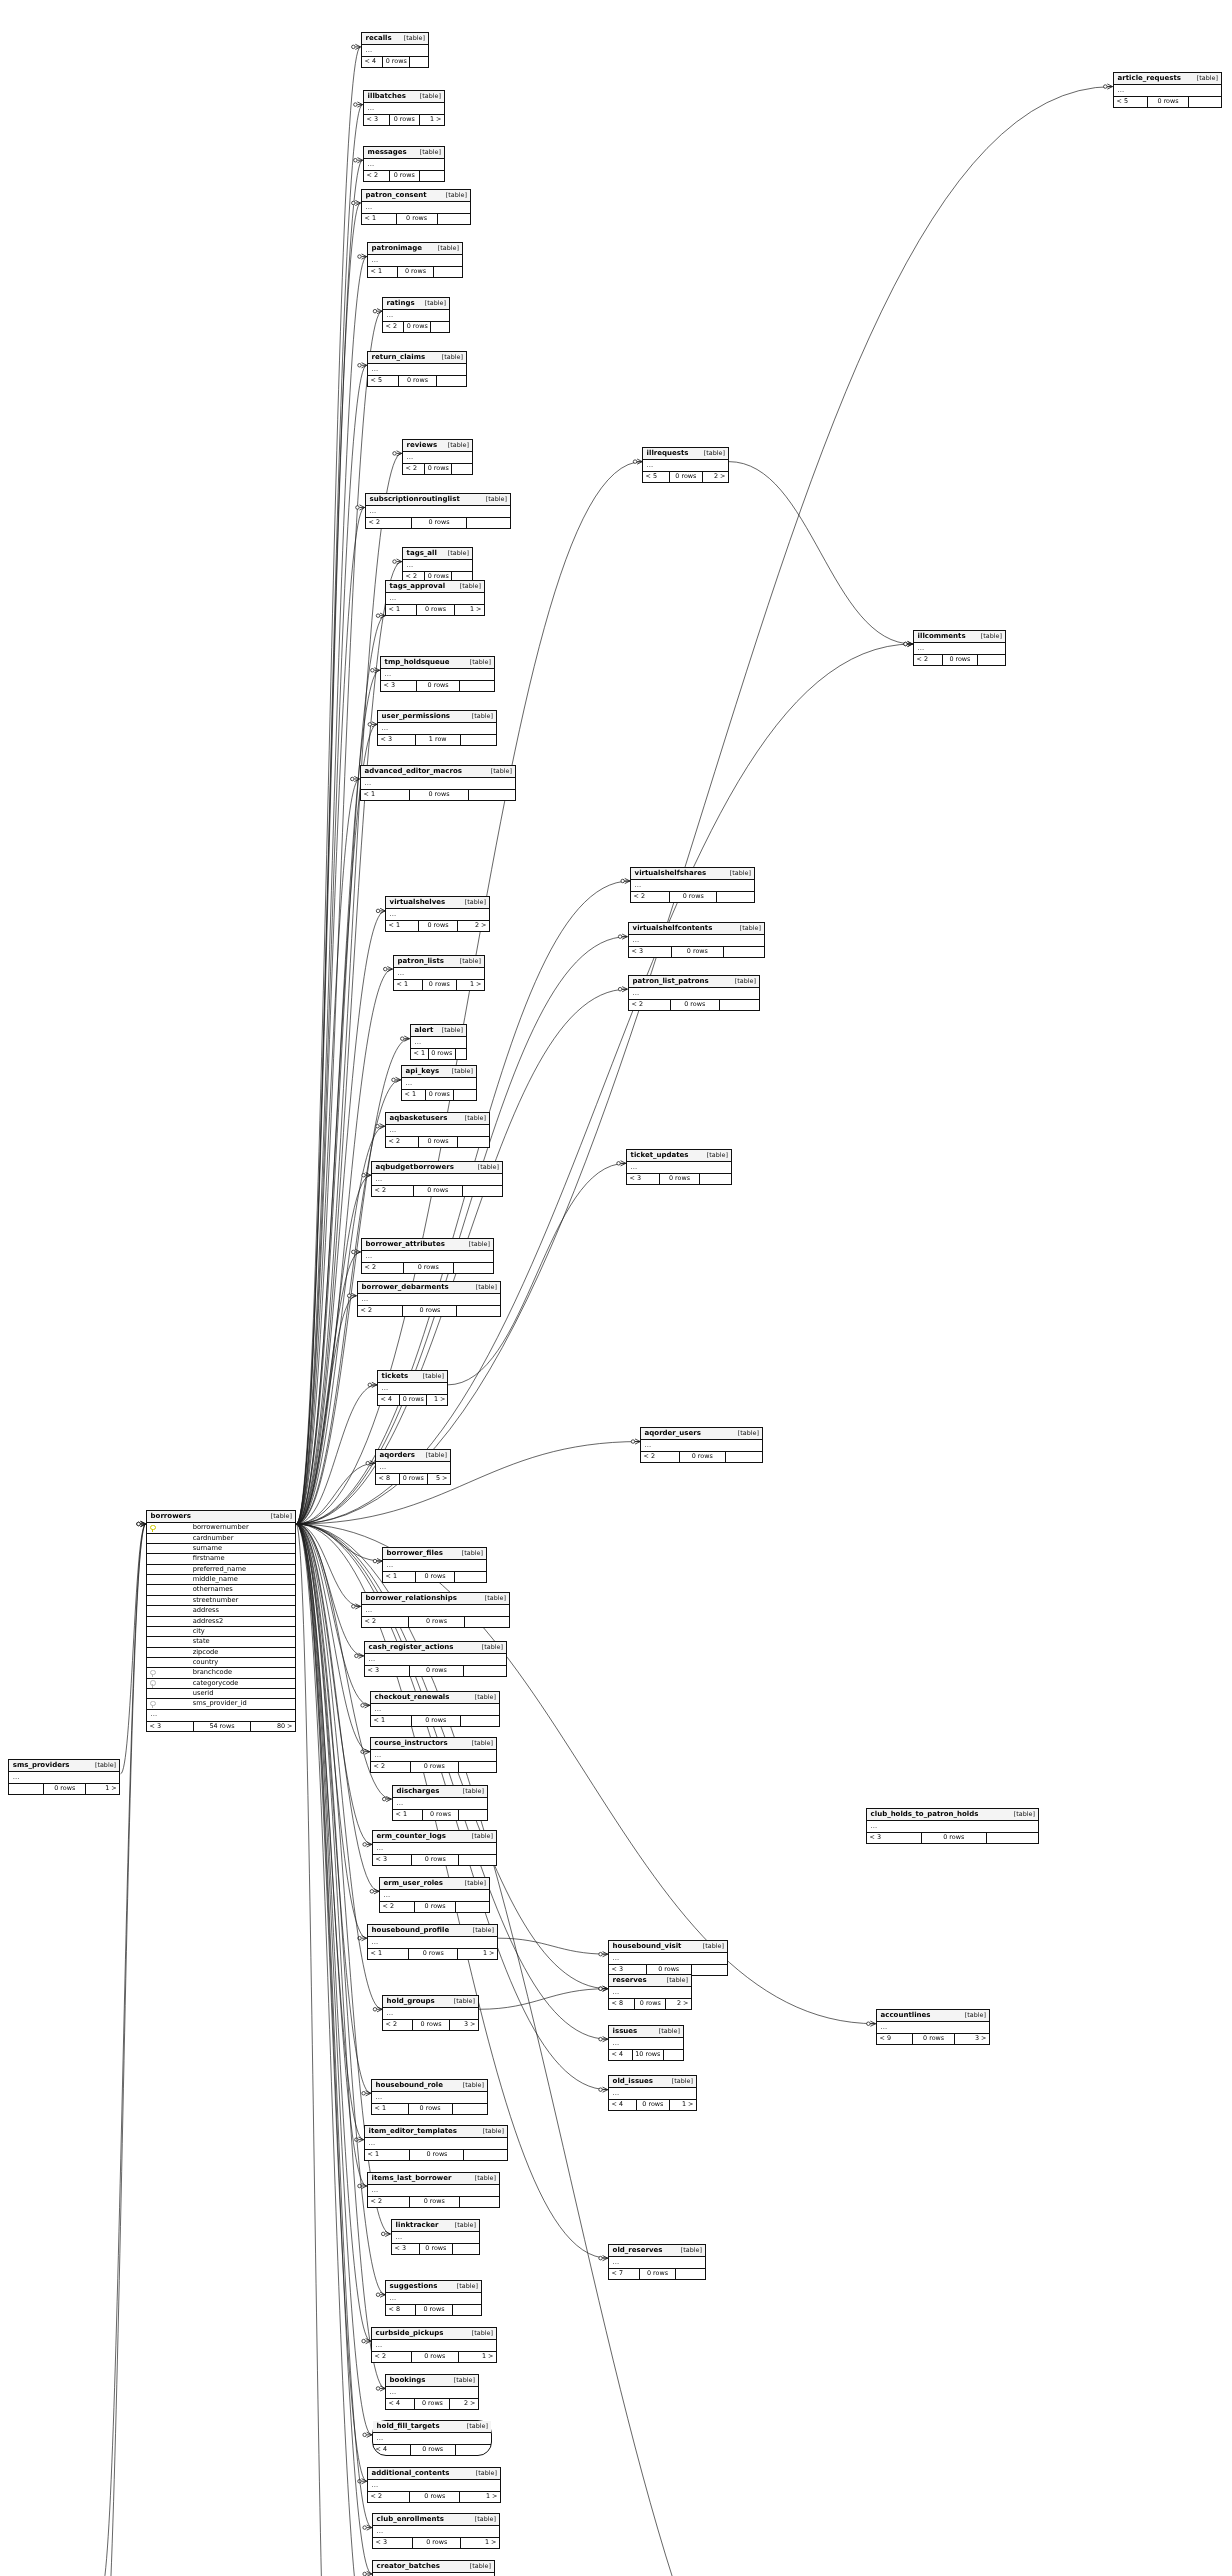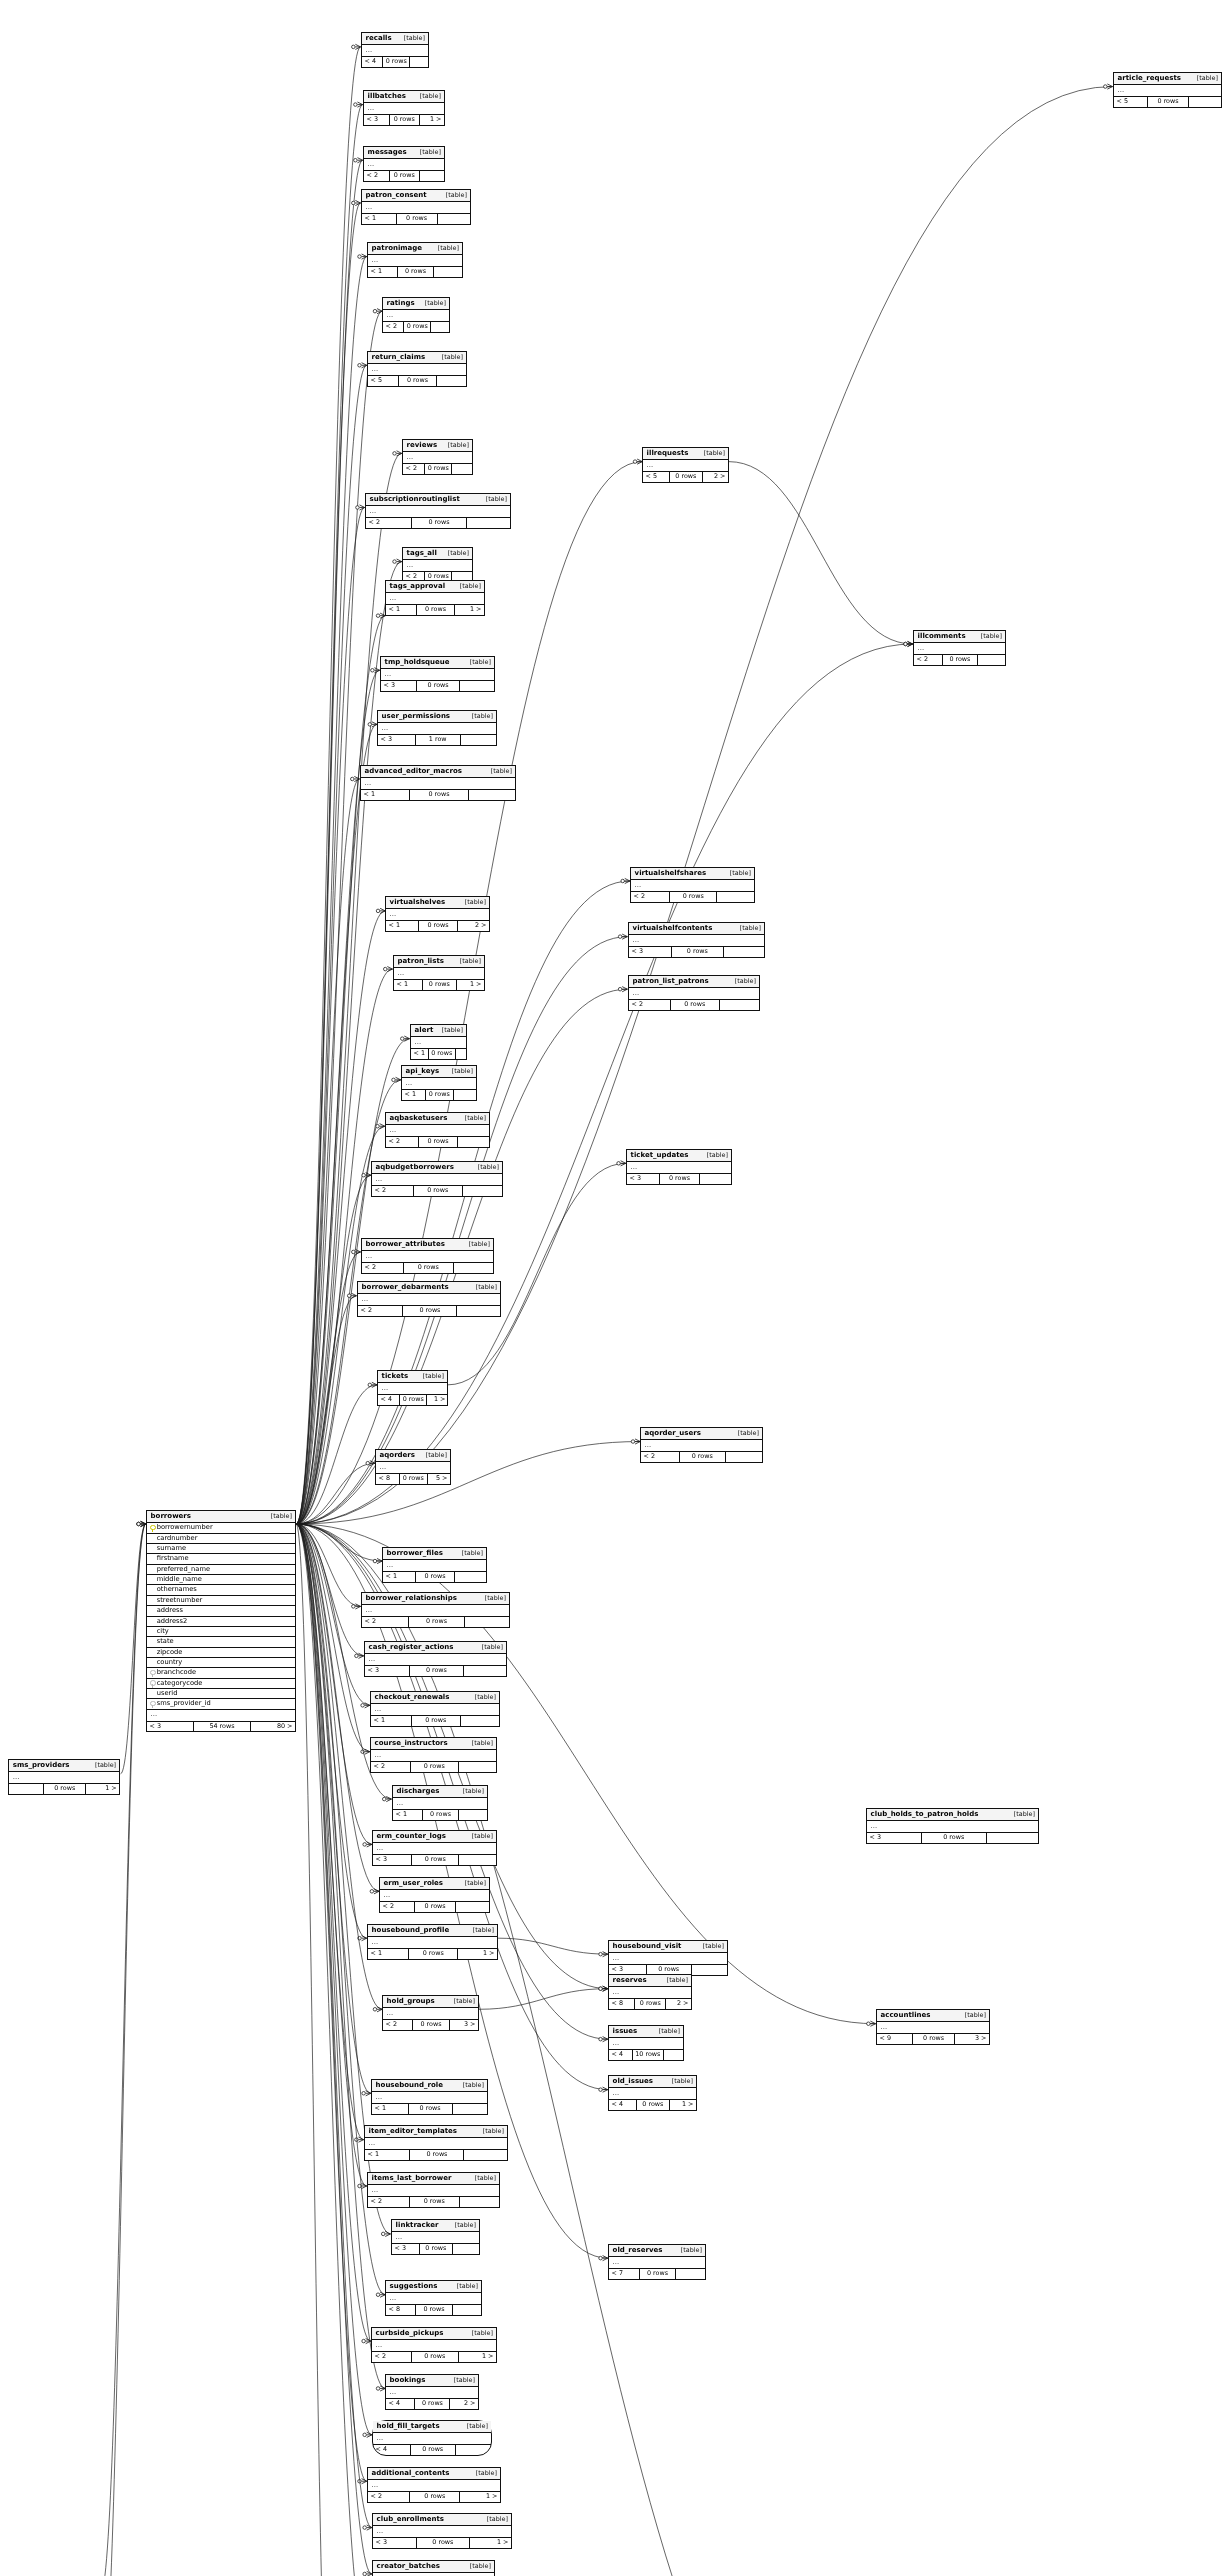--- a/index.html
+++ b/index.html
@@ -29,20 +29,21 @@
   .node .hdr .ttype{font-size:6.4px;color:#111;padding-left:7.2px;}
   .node .cols{display:block;}
   .node .col{
     display:flex;align-items:center;
     border-bottom:0.6px solid #111;
     padding:1px 3.1px 1px 2.6px;
     white-space:nowrap;
     font-size:6.7px;
     min-height:8.2px;
     box-sizing:border-box;
+    gap:36px;
   }
   .node .col:last-child{border-bottom:0.6px solid #111;}
   .node .col .cname{flex:1;padding-left:1.5px;}
   .node .ellipsis{
     border-bottom:0.6px solid #111;
     padding:1.5px 3.1px 2.1px 3.6px;
     font-size:6.7px;color:#111;letter-spacing:0.5px;
     min-height:7.7px;box-sizing:border-box;
   }
   .node .foot{
@@ -1014,21 +1015,21 @@
         <span class="tname">additional_contents</span>
         <span class="ttype">[table]</span>
       </div>
       <div class="ellipsis">…</div>
       <div class="foot">
         <div class="f l">&lt; 2</div>
         <div class="f c">0 rows</div>
         <div class="f r">1 &gt;</div>
       </div>
     </div>
-    <div class="node" style="left: 372px; top: 2513px; width: 140px;">
+    <div class="node" style="left: 372px; top: 2513px; width: 128px;">
       <div class="hdr">
         <span class="tname">club_enrollments</span>
         <span class="ttype">[table]</span>
       </div>
       <div class="ellipsis">…</div>
       <div class="foot">
         <div class="f l">&lt; 3</div>
         <div class="f c">0 rows</div>
         <div class="f r">1 &gt;</div>
       </div>

